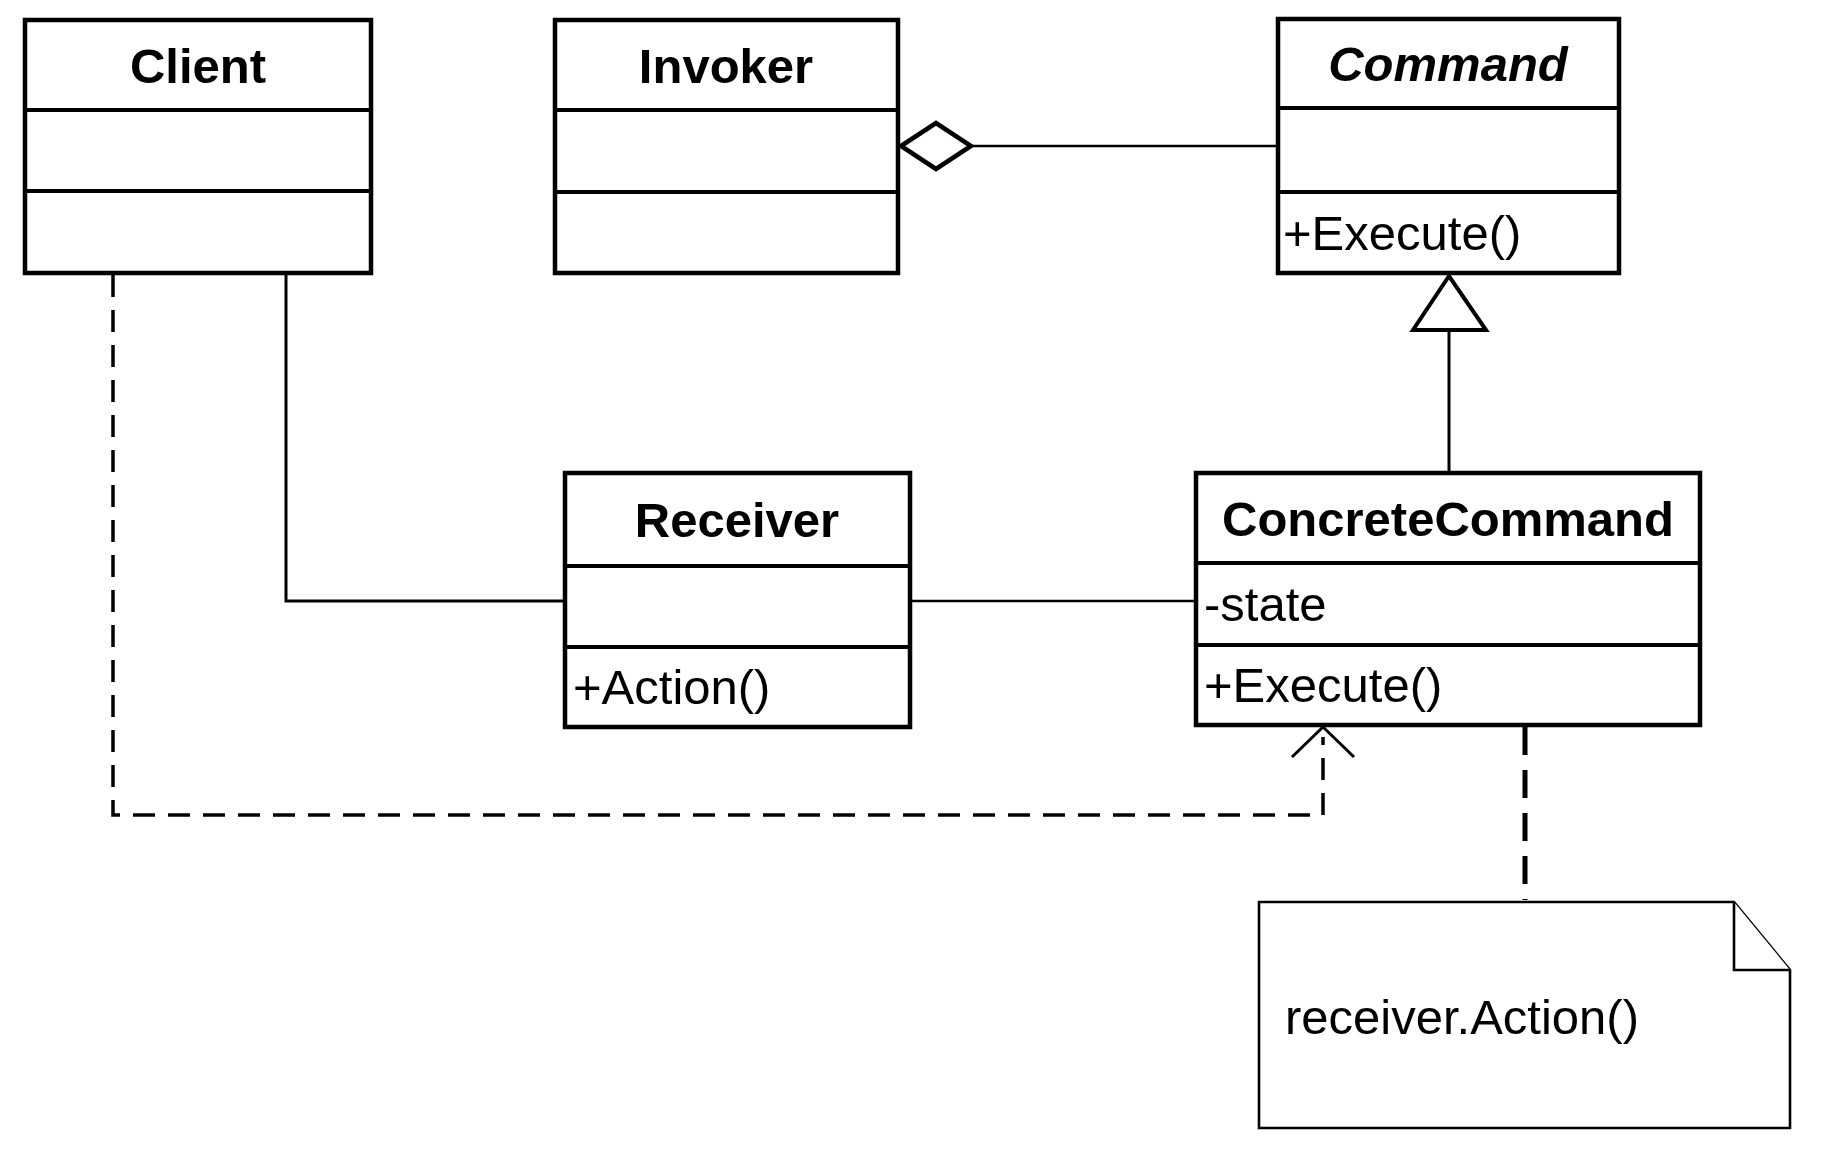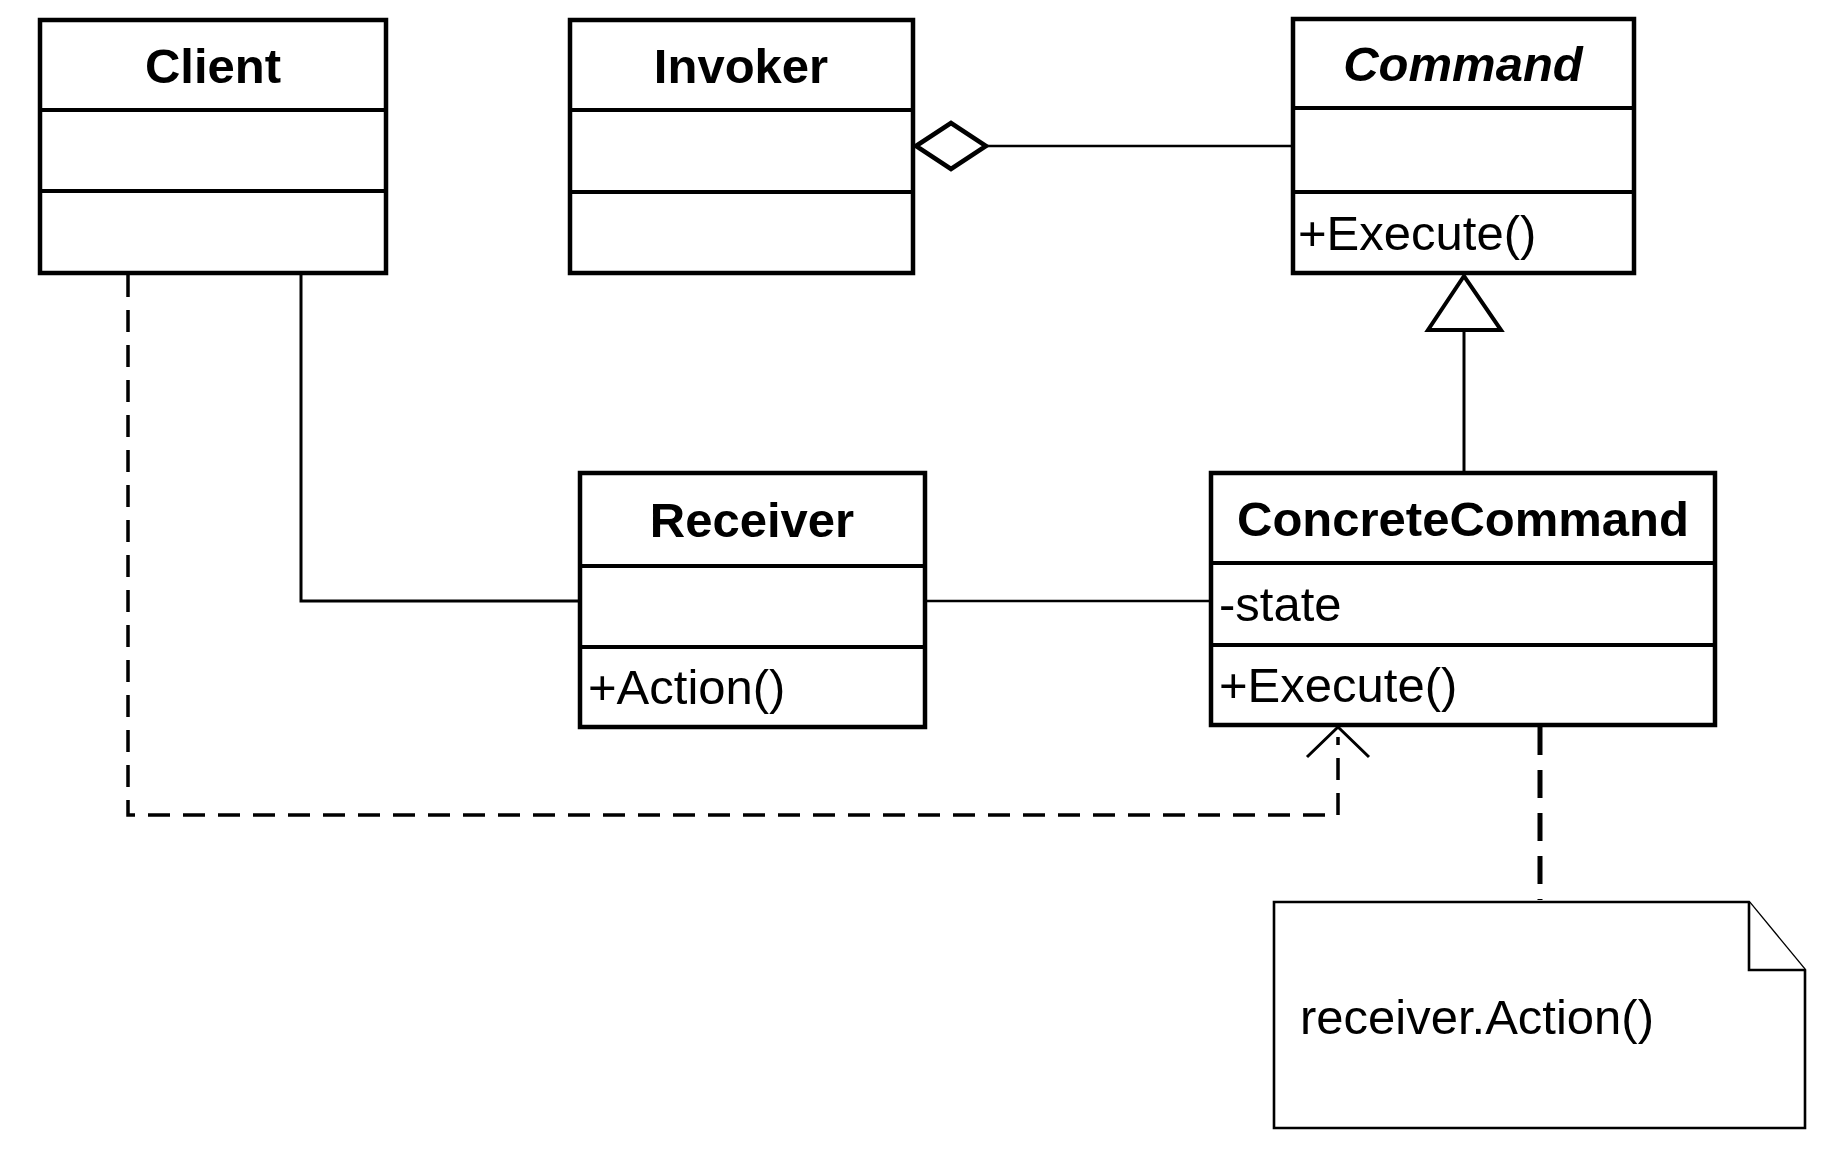--- a/index.html
+++ b/index.html
@@ -1,17 +1,17 @@
 <!DOCTYPE html>
 <html style="--stroke: #000000; --bg: #ffffff;"><head>
 <meta charset="utf-8">
 <style>
   :root { --stroke:#000000; --bg:#ffffff; }
   html,body { margin:0; padding:0; background:var(--bg); }
-  .stage { width:1584px; height:1154px; position:relative; background:var(--bg);padding-left:15px; }
+  .stage { width:1584px; height:1154px; position:relative; background:var(--bg); }
   svg { display:block; }
 
   .box      { fill:var(--bg); stroke:var(--stroke); stroke-width:4.5; }
   .divider  { stroke:var(--stroke); stroke-width:4; }
   .assoc    { stroke:var(--stroke); stroke-width:2.6; fill:none; }
   .assoc-thick { stroke:var(--stroke); stroke-width:3; fill:none; }
   .dep-dash { stroke:var(--stroke); stroke-width:3.5; fill:none; stroke-dasharray:22 13; }
   .note-dash{ stroke:var(--stroke); stroke-width:5;  fill:none; stroke-dasharray:28 15; }
   .diamond  { fill:var(--bg); stroke:var(--stroke); stroke-width:4.5; }
   .triangle { fill:var(--bg); stroke:var(--stroke); stroke-width:4;  }

